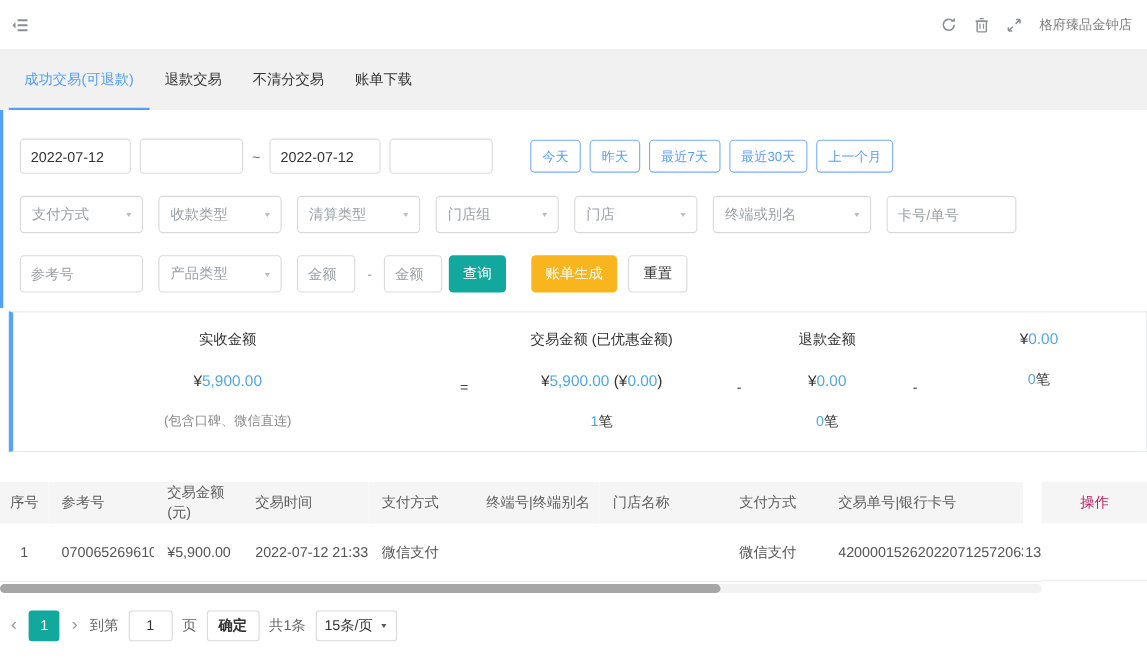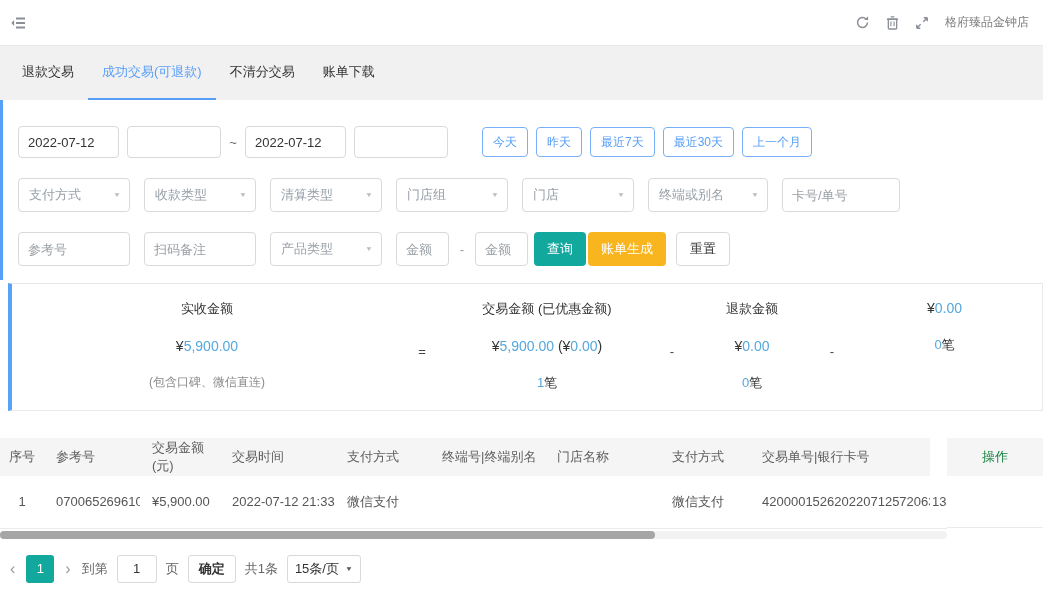--- a/index.html
+++ b/index.html
@@ -35,21 +35,21 @@
           border-radius: 4px; font-size: 12px; cursor: pointer; font-family: inherit; }
   .sel { width: 112px; height: 34px; border: 1px solid #d9d9d9; border-radius: 4px; padding: 0 8px 0 10px;
          display: flex; align-items: center; justify-content: space-between; color: #98a0a8; cursor: pointer; background:#fff; }
   .sel .caret { font-size: 8px; color: #b9bec4; transform: scaleY(0.8); }
   .mr14 { margin-right: 14px; }
   .w118 { width: 118px; } .w53 { width: 53px; }
   .dash { width: 26px; text-align: center; color: #999; }
   .abtn { height: 34px; padding: 0 13px; border: none; border-radius: 4px; font-size: 13px; cursor: pointer;
           color: #fff; font-family: inherit; }
   .abtn.search { background: #13a89e; margin-left: 6px; }
-  .abtn.generate { background: #f8b51e; margin-left: 2px; }
+  .abtn.generate { background: #f8b51e; margin-left: 23px; }
   .abtn.reset { background: #fff; color: #333; border: 1px solid #d9d9d9; margin-left: 10px; }
 
   
   .summary { margin: 3px 0 0 8px; border: 1px solid #e7eaec; border-left: 4px solid #58a3f8;
              display: flex; padding: 16px 0 18px; background: #fff; }
   .sum-col { text-align: center; }
   .sc1 { width: 390px; } .sc2 { width: 210px; } .sc3 { width: 120px; } .sc4 { width: 185px; }
   .sum-sep { width: 40px; text-align: center; padding-top: 44px; color: #444; }
   .sum-label { font-size: 13px; color: #333; margin-bottom: 20px; }
   .sum-amount { font-size: 14px; margin-bottom: 20px; color: #333; }
@@ -61,21 +61,21 @@
   .table-area { position: relative; margin-top: 27px; }
   .scroll-wrap { width: 947px; overflow: hidden; }
   table { border-collapse: collapse; table-layout: fixed; width: 1100px; }
   th { background: #f5f5f6; height: 38px; font-weight: 400; font-size: 13px; color: #5e5e5e; text-align: left; padding-left: 12px; }
   th.center, td.center { text-align: center; padding-left: 0; }
   th.blank { background: #fff; }
   td { height: 52px; font-size: 13px; color: #555; border-bottom: 1px solid #ebebeb; padding-left: 12px;
        white-space: nowrap; overflow: hidden; }
   td.tight { padding-left: 2px; }
   .op-col { position: absolute; top: 0; left: 947px; width: 96px; }
-  .op-head { height: 38px; background: #f5f5f6; color: #15803d; display: flex; align-items: center; justify-content: center; }
+  .op-head { height: 38px; background: #f5f5f6; color: #be185d; display: flex; align-items: center; justify-content: center; }
   .op-cell { height: 52px; background: #fff; border-bottom: 1px solid #ebebeb; }
   .hscroll { width: 947px; height: 8px; background: #f2f2f2; border-radius: 4px; margin-top: 2px; position: relative; }
   .hthumb { position: absolute; left: 0; top: 0; width: 655px; height: 8px; background: #a6a6a6; border-radius: 4px; cursor: pointer; }
 
   
   .pagination { display: flex; align-items: center; margin: 16px 0 0 8px; gap: 9px; color: #666; }
   .pg-arrow { font-size: 16px; color: #999; cursor: pointer; padding: 0 2px; }
   .pg-page { width: 28px; height: 28px; background: #13a89e; color: #fff; border-radius: 3px;
              display: flex; align-items: center; justify-content: center; cursor: pointer; }
   .pg-input { width: 40px; height: 28px; border: 1px solid #d9d9d9; border-radius: 3px; text-align: center;
@@ -115,25 +115,25 @@
       <span class="icon">
         <svg width="14" height="14" viewBox="0 0 16 16">
             <path d="M9.5 6.5 14 2M14 2h-4M14 2v4M6.5 9.5 2 14M2 14h4M2 14v-4" fill="none" stroke="currentColor" stroke-width="1.6"></path>
           </svg>
       </span>
       <span class="store">格府臻品金钟店</span>
     </div>
   </header>
 
   <nav class="tabbar">
+    <div class="tab active">
+        <span>成功交易(可退款)</span>
+      </div>
     <div class="tab">
         <span>退款交易</span>
-      </div>
-    <div class="tab active">
-        <span>成功交易(可退款)</span>
       </div>
     <div class="tab">
         <span>不清分交易</span>
       </div>
     <div class="tab">
         <span>账单下载</span>
       </div>
   </nav>
 
   <section class="filters">
@@ -166,30 +166,29 @@
           <span class="caret">▼</span>
         </div>
       <div class="sel mr14">
           <span>门店组</span>
           <span class="caret">▼</span>
         </div>
       <div class="sel mr14">
           <span>门店</span>
           <span class="caret">▼</span>
         </div>
-      <div class="sel mr14" style="width:120px">
+      <div class="sel mr14" style="width:144px">
           <span>终端或别名</span>
           <span class="caret">▼</span>
         </div>
       <input class="inp w118" style="height: 34px;" placeholder="卡号/单号">
     </div>
 
     <div class="frow">
       <input class="inp mr14" style="width: 112px; height: 34px;" placeholder="参考号">
-      <input class="inp mr14" style="width: 112px; height: 34px;" placeholder="扫码备注">
       <div class="sel mr14">
           <span>产品类型</span>
           <span class="caret">▼</span>
         </div>
       <input class="inp w53" style="height: 34px;" placeholder="金额">
       <span class="dash">-</span>
       <input class="inp w53" style="height: 34px;" placeholder="金额">
       <button class="abtn search">查询</button>
       <button class="abtn generate">账单生成</button>
       <button class="abtn reset">重置</button>

